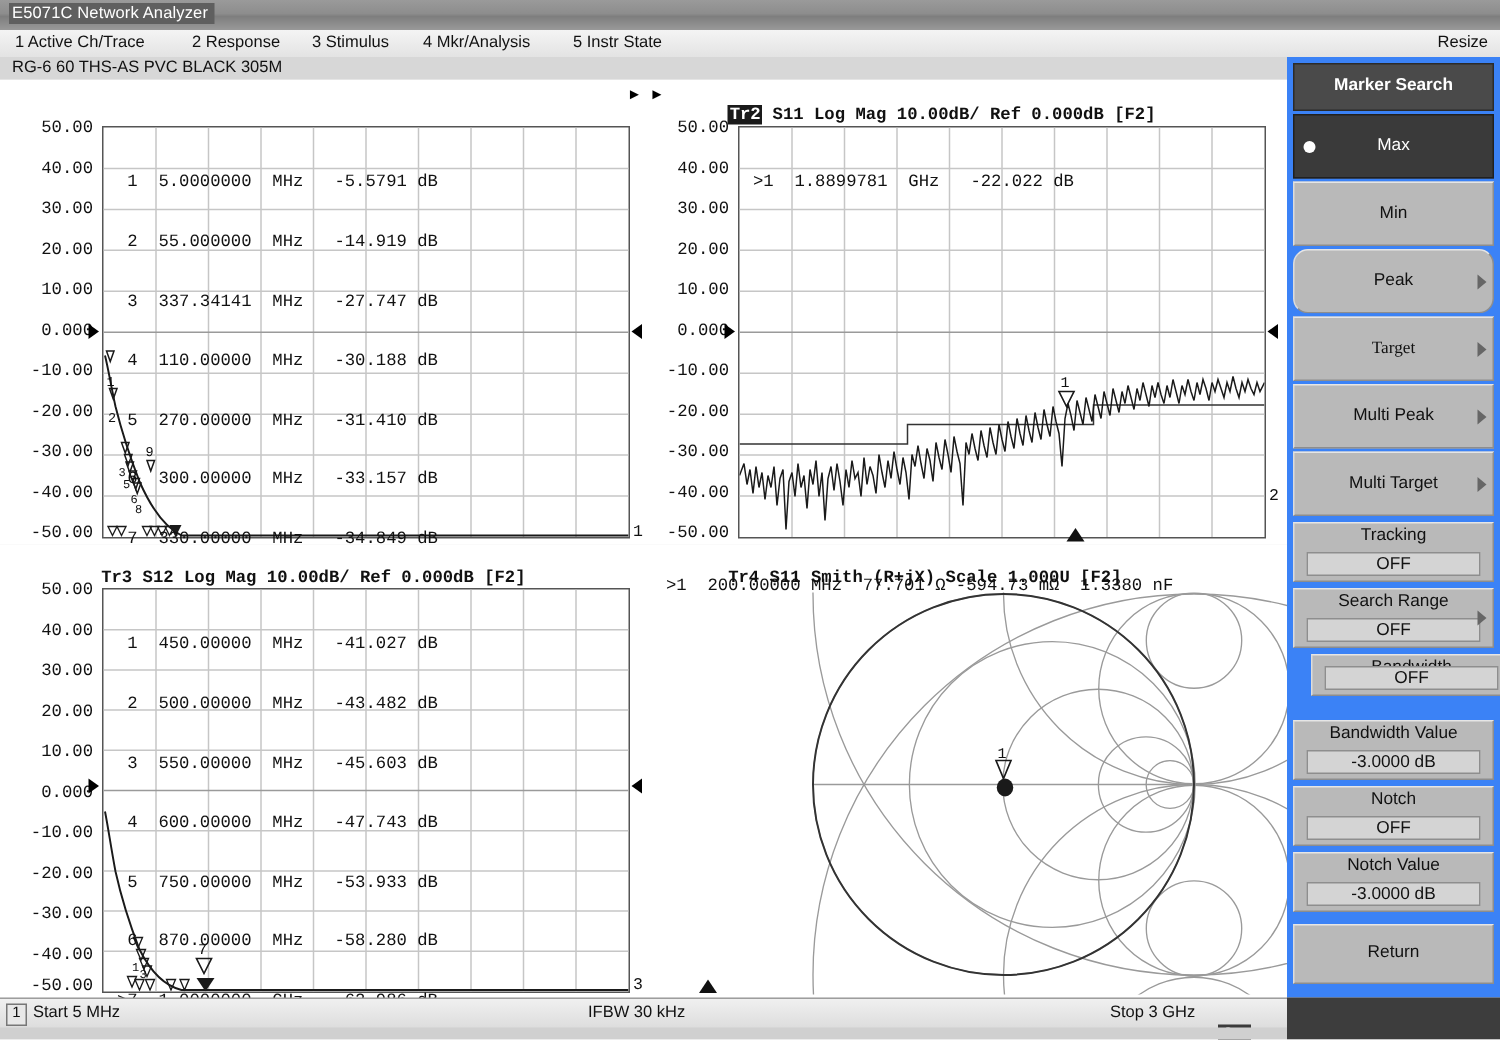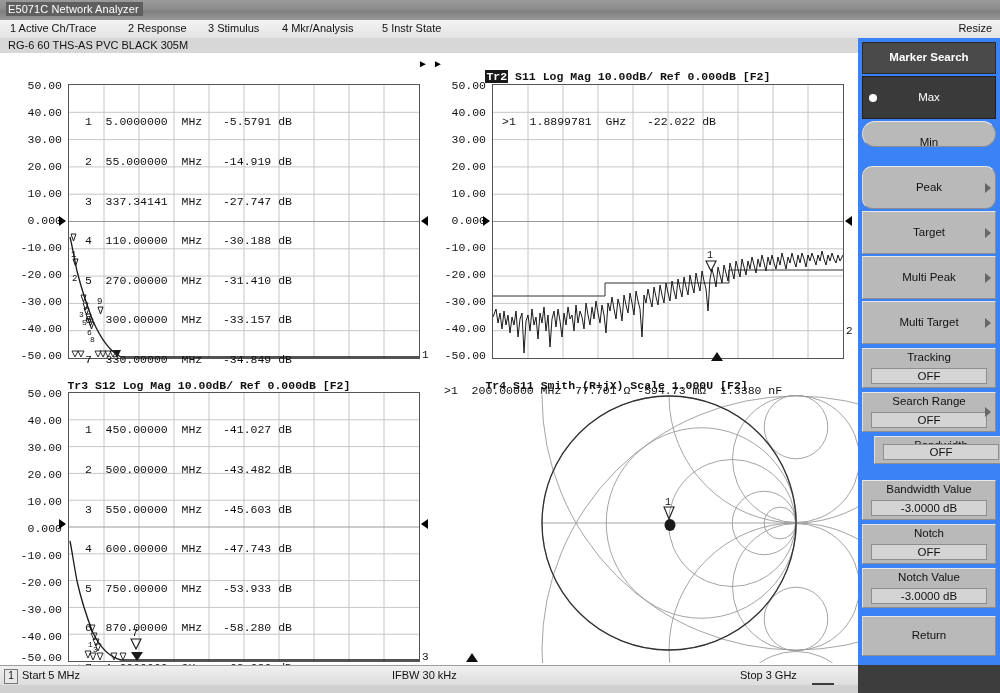--- a/index.html
+++ b/index.html
@@ -390,30 +390,30 @@
   <div class="softpanel">
     <div class="sk head" style="top:4px;height:32px;">
       <div class="lab" style="top:8px;">Marker Search</div>
     </div>
 
     <div class="sk sel" style="top:38px;height:43px;">
       <span class="radio"></span>
       <div class="lab" style="top:14px;">Max</div>
     </div>
 
-    <div class="sk" style="top:83px;height:26px;border-radius:15px;">
+    <div class="sk" style="top:83px;height:43px;">
       <div class="lab" style="top:14px;">Min</div>
     </div>
 
     <div class="sk" style="top:128px;height:43px;border-radius:10px;">
       <div class="lab" style="top:14px;">Peak</div>
       <span class="subarrow"></span>
     </div>
 
-    <div class="sk" style="top:173px;height:43px;">
+    <div class="sk" style="top:173px;height:43px;font-family:Liberation Serif, serif;">
       <div class="lab" style="top:14px;">Target</div>
       <span class="subarrow"></span>
     </div>
 
     <div class="sk" style="top:218px;height:43px;">
       <div class="lab" style="top:14px;">Multi Peak</div>
       <span class="subarrow"></span>
     </div>
 
     <div class="sk" style="top:263px;height:43px;">

